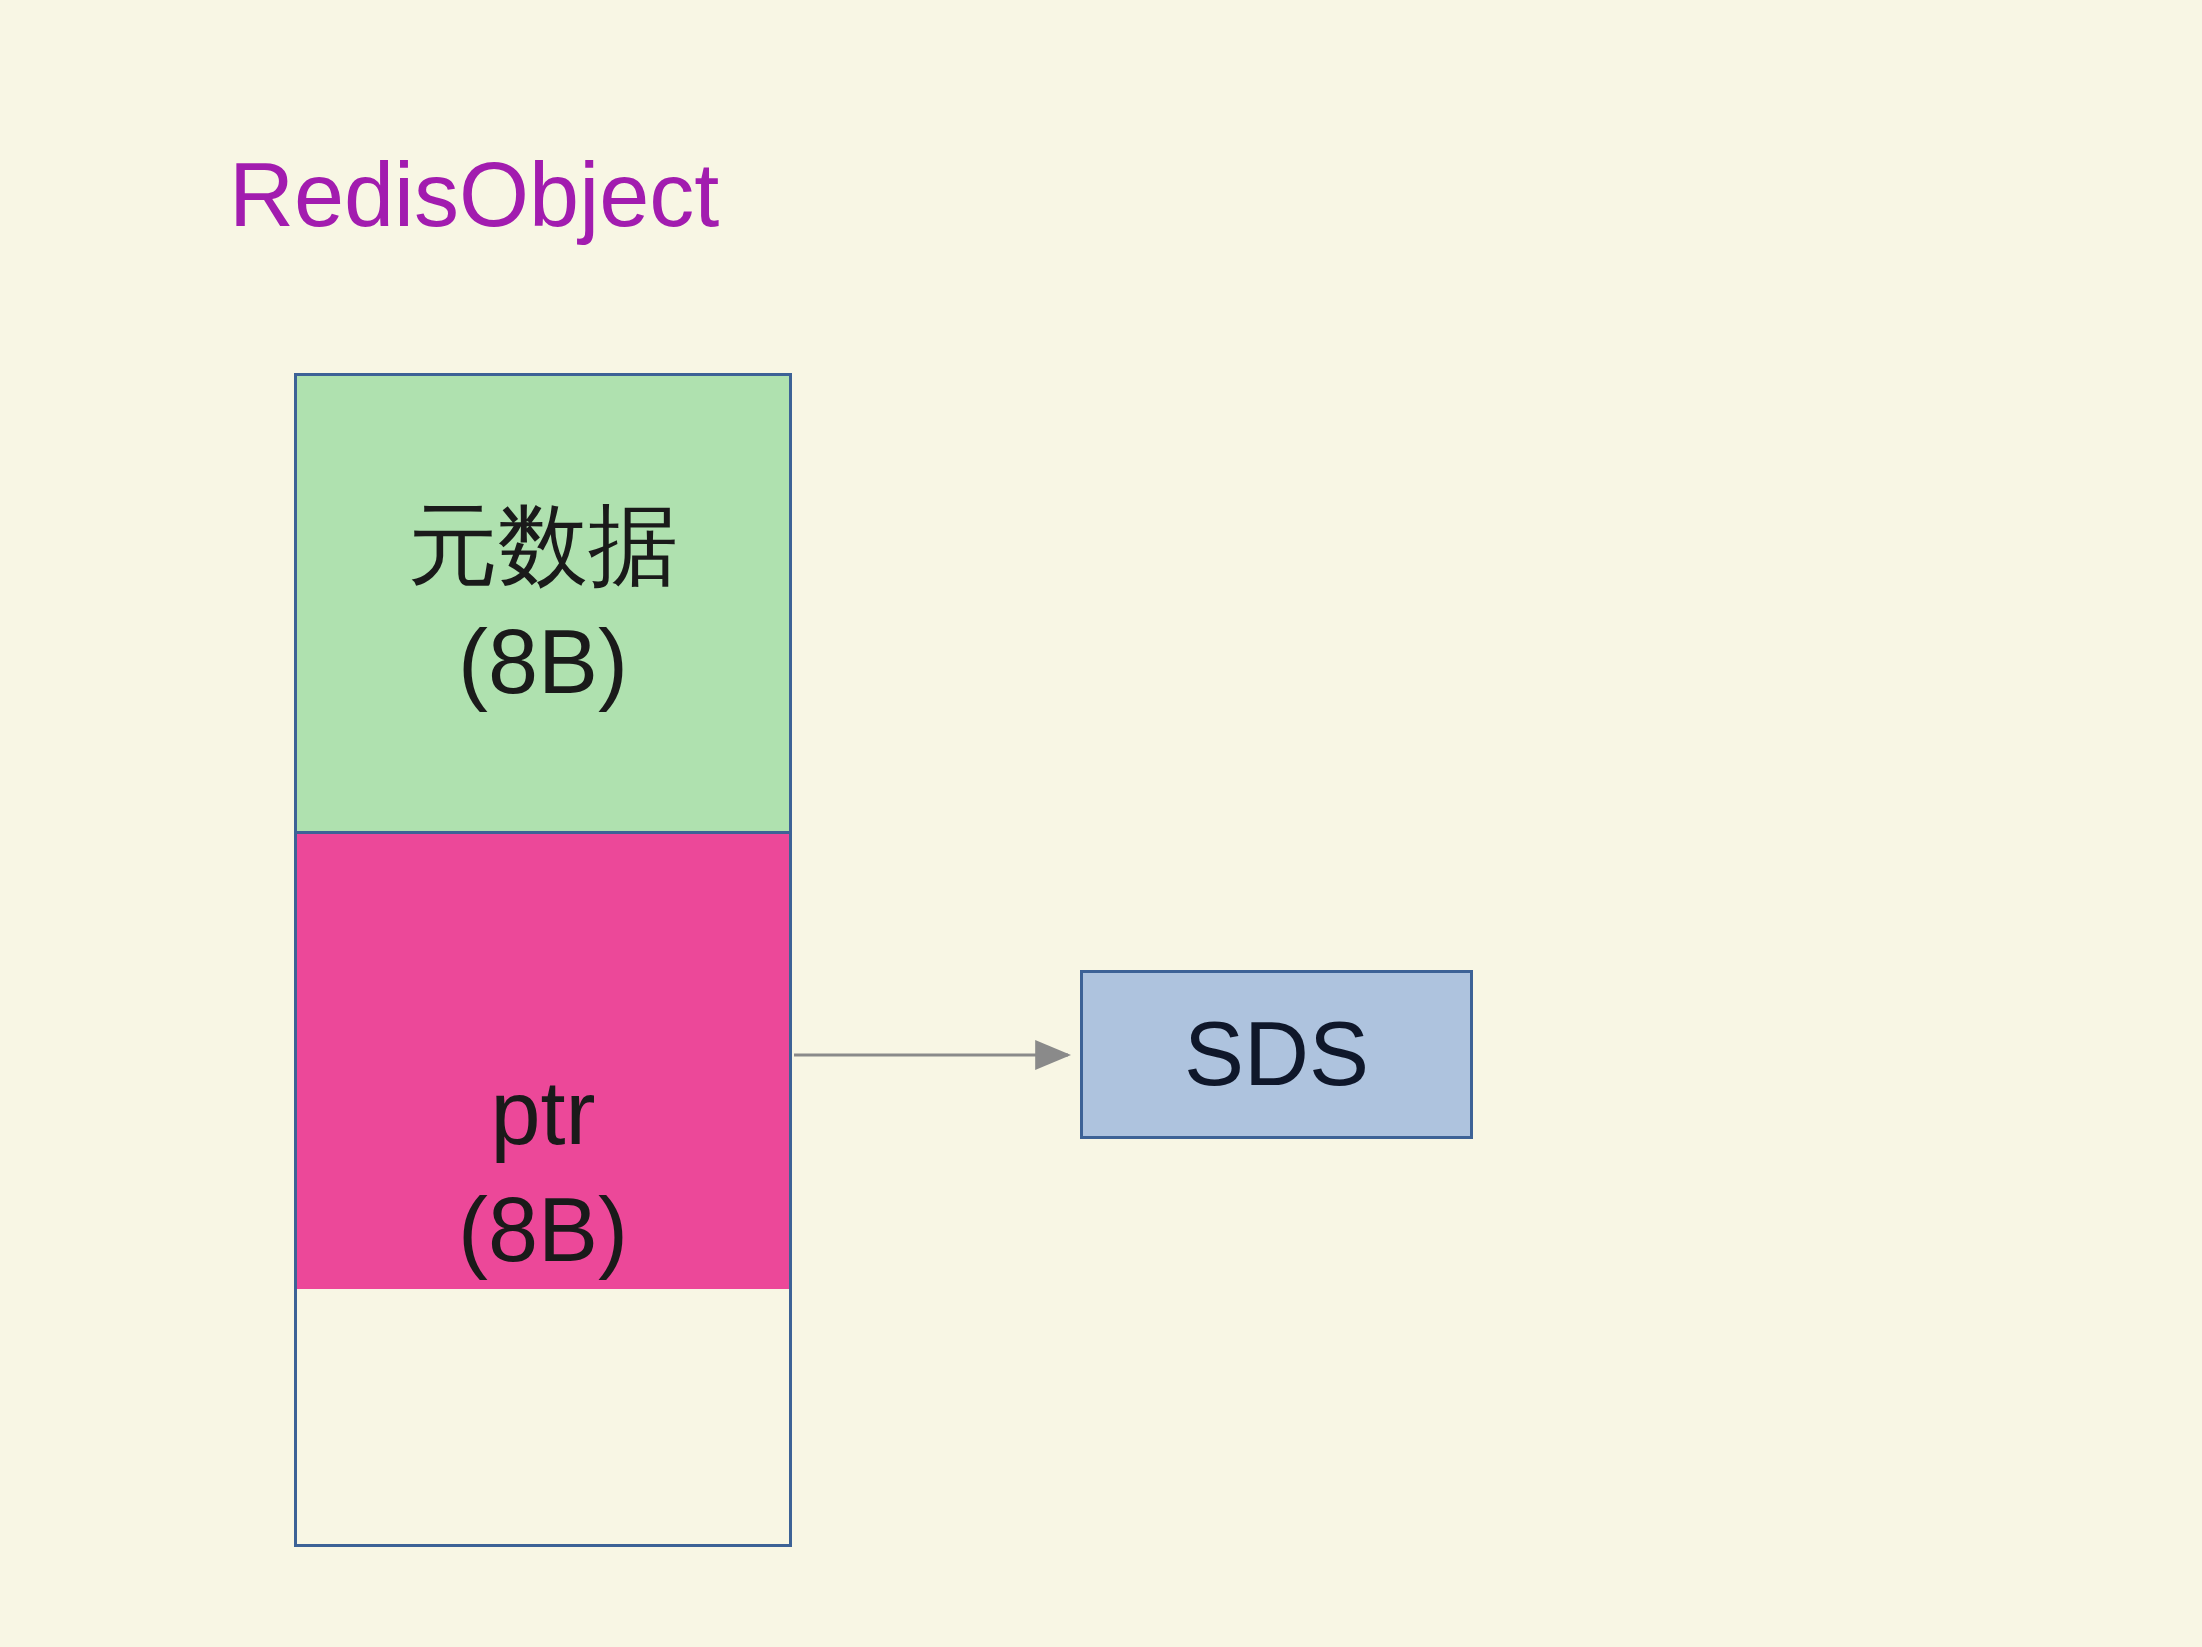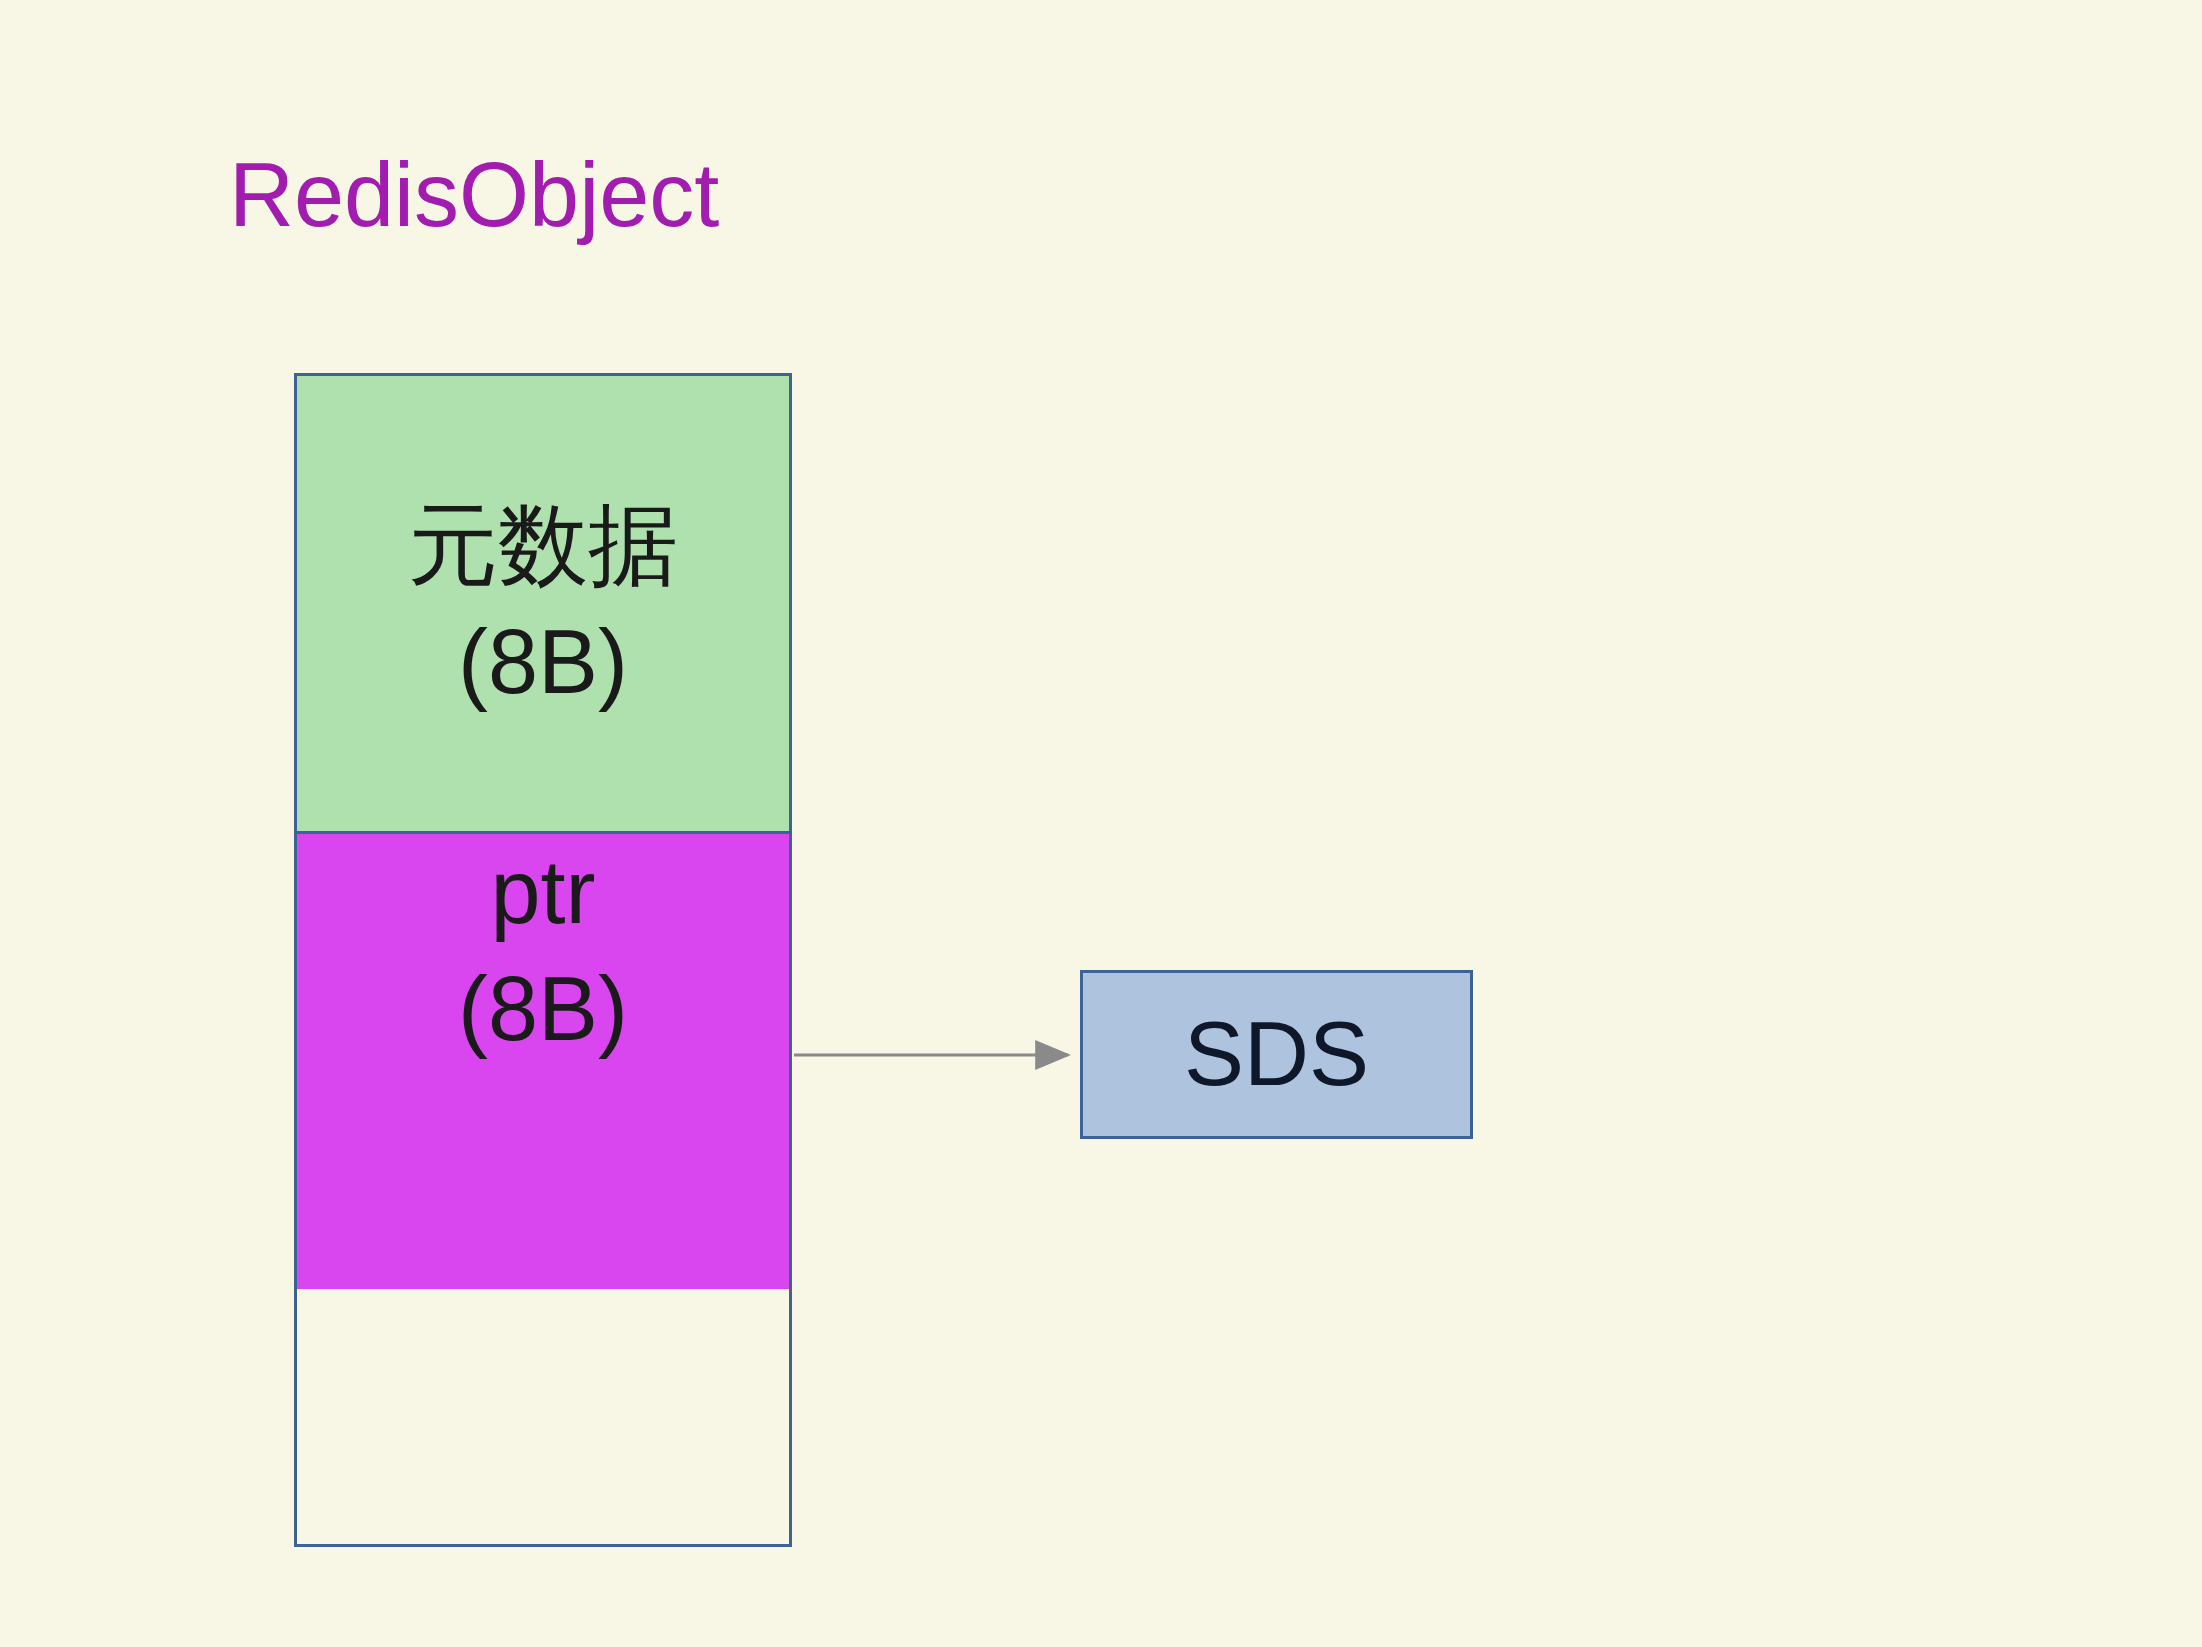--- a/index.html
+++ b/index.html
@@ -39,24 +39,24 @@
       flex-direction: column;
       justify-content: center;
       align-items: center;
       font-size: 90px;
       color: #1a1a1a;
       line-height: 1.3;
     }
     .ptr-box {
       width: 100%;
       height: 455px;
-      background-color: #d946ef;
+      background-color: #ec4899;
       display: flex;
       flex-direction: column;
-      justify-content: flex-start;
+      justify-content: flex-end;
       align-items: center;
       font-size: 90px;
       color: #1a1a1a;
       line-height: 1.3;
     }
     .sds-box {
       position: absolute;
       top: 970px;
       left: 1080px;
       width: 393px;

